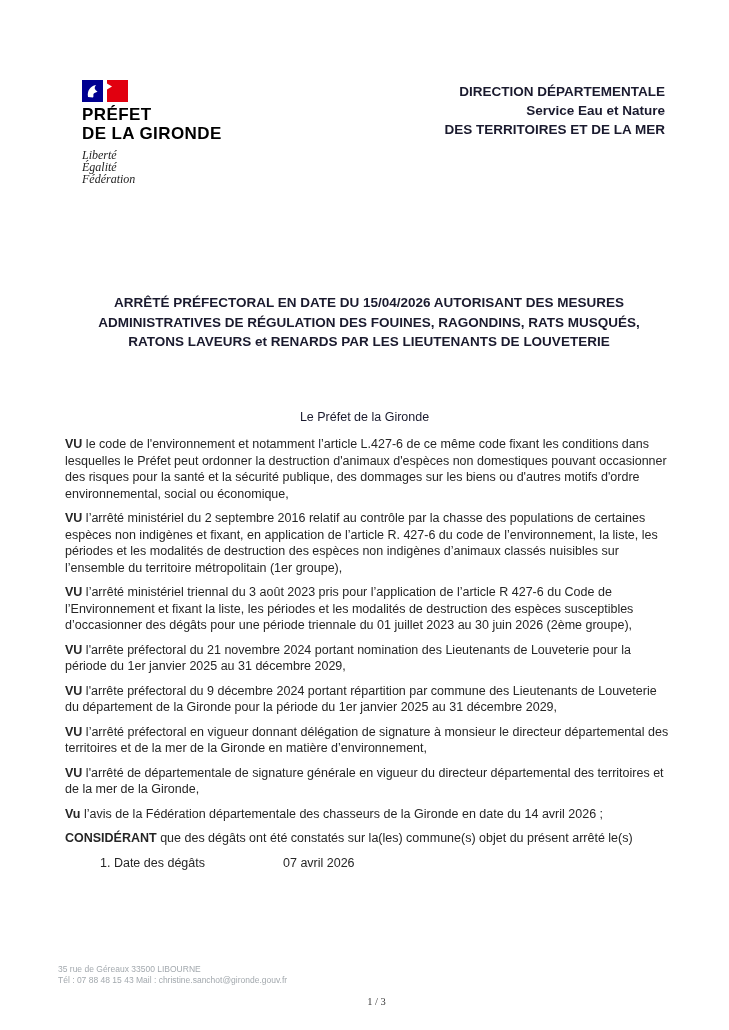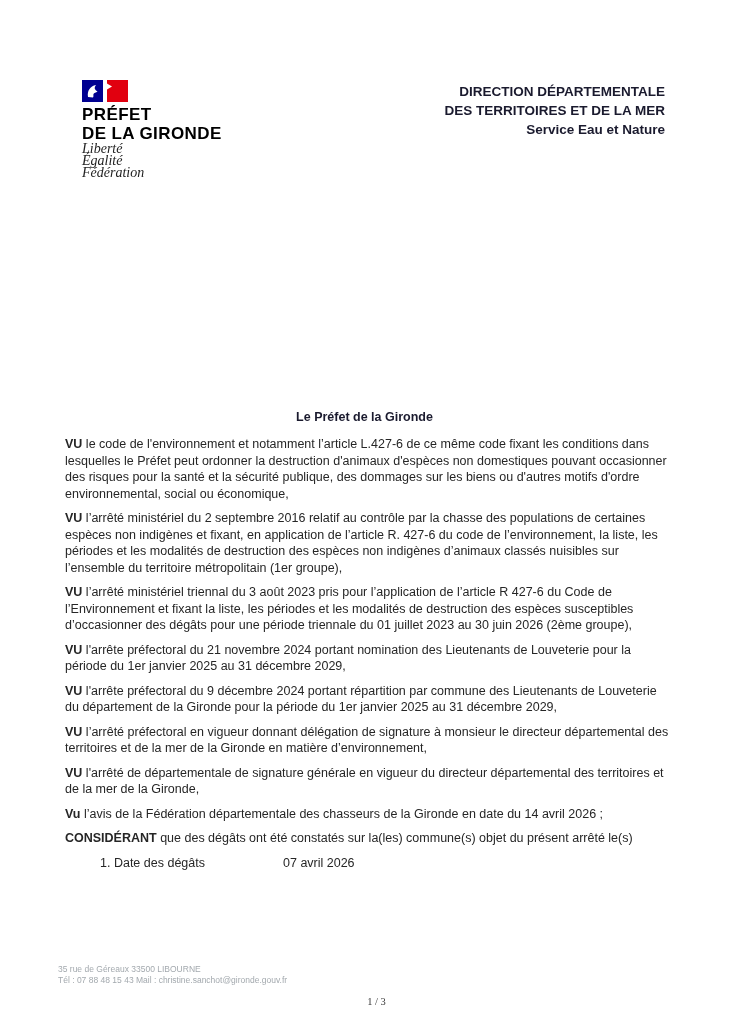--- a/index.html
+++ b/index.html
@@ -16,43 +16,44 @@
   
   .logo-block { position:absolute; left:82px; top:80px; }
   .flag { display:flex; gap:4px; height:22px; align-items:stretch; }
   .flag svg { display:block; }
   .prefet-name {
     margin-top:3px;
     font-weight:bold; font-size:17px; line-height:19px;
     letter-spacing:.4px; color:#000000;
   }
   .motto {
+    margin-top:6px;
     font-family:"Liberation Serif", serif; font-style:italic;
-    font-size:14px; line-height:12px; color:#222;
+    font-size:12px; line-height:12px; color:#222;
   }
 
   
   .direction-block {
     position:absolute; right:64px; top:82px;
     text-align:right; font-weight:bold;
     font-size:13.5px; line-height:19px; color:#1a1a2e;
   }
 
   
   .doc-title {
     position:absolute; top:293px; left:69px; right:60px;
     text-align:center; font-weight:bold;
     font-size:13.5px; line-height:19.5px;
     color:#1a1a2e;
   }
 
   
   .doc-subtitle {
     position:absolute; top:410px; left:0; right:0;
-    text-align:center; font-weight:bold;
+    text-align:center; font-weight:normal;
     font-size:12.5px; color:#1a1a2e;
   }
 
   
   .content {
     position:absolute; top:436px; left:65px; width:604px;
     font-size:12.5px; line-height:16.5px; color:#262626;
   }
   .para { margin:0 0 8px 0; }
   .para strong { font-weight:bold; }
@@ -92,24 +93,25 @@
     </div>
     <div class="motto">
       <div>Liberté</div>
       <div>Égalité</div>
       <div>Fédération</div>
     </div>
   </div>
 
   <div class="direction-block">
     <div>DIRECTION DÉPARTEMENTALE</div>
+    <div>Service Eau et Nature</div>
     <div>DES TERRITOIRES ET DE LA MER</div>
-    <div>Service Eau et Nature</div>
   </div>
 
+  <div class="doc-title">ARRÊTÉ PRÉFECTORAL EN DATE DU 15/04/2026 AUTORISANT DES MESURES ADMINISTRATIVES DE RÉGULATION DES FOUINES, RAGONDINS, RATS MUSQUÉS, RATONS LAVEURS et RENARDS PAR LES LIEUTENANTS DE LOUVETERIE</div>
 
   <div class="doc-subtitle">Le Préfet de la Gironde</div>
 
   <div class="content">
     <p class="para"><strong>VU</strong><span> le code de l'environnement et notamment l’article L.427-6 de ce même code fixant les conditions dans lesquelles le Préfet peut ordonner la destruction d'animaux d'espèces non domestiques pouvant occasionner des risques pour la santé et la sécurité publique, des dommages sur les biens ou d'autres motifs d'ordre environnemental, social ou économique,</span></p>
     <p class="para"><strong>VU</strong><span> l’arrêté ministériel du 2 septembre 2016 relatif au contrôle par la chasse des populations de certaines espèces non indigènes et fixant, en application de l’article R. 427-6 du code de l’environnement, la liste, les périodes et les modalités de destruction des espèces non indigènes d’animaux classés nuisibles sur l’ensemble du territoire métropolitain (1er groupe),</span></p>
     <p class="para"><strong>VU</strong><span> l’arrêté ministériel triennal du 3 août 2023 pris pour l’application de l’article R 427-6 du Code de l’Environnement et fixant la liste, les périodes et les modalités de destruction des espèces susceptibles d’occasionner des dégâts pour une période triennale du 01 juillet 2023 au 30 juin 2026 (2ème groupe),</span></p>
     <p class="para"><strong>VU</strong><span> l'arrête préfectoral du 21 novembre 2024 portant nomination des Lieutenants de Louveterie pour la période du 1er janvier 2025 au 31 décembre 2029,</span></p>
     <p class="para"><strong>VU</strong><span> l'arrête préfectoral du 9 décembre 2024 portant répartition par commune des Lieutenants de Louveterie du département de la Gironde pour la période du 1er janvier 2025 au 31 décembre 2029,</span></p>
     <p class="para"><strong>VU</strong><span> l’arrêté préfectoral en vigueur donnant délégation de signature à monsieur le directeur départemental des territoires et de la mer de la Gironde en matière d’environnement,</span></p>

